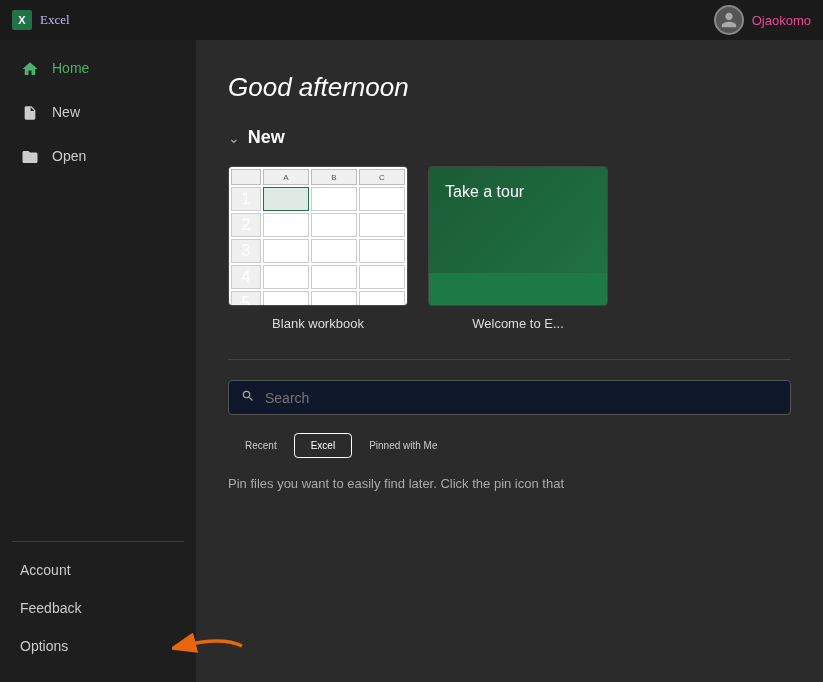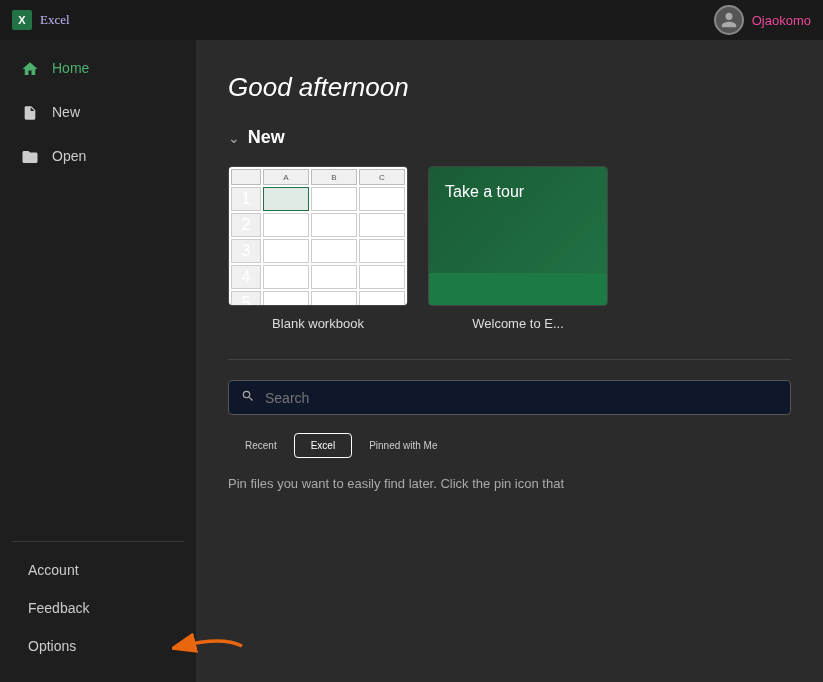--- a/index.html
+++ b/index.html
@@ -104,21 +104,20 @@
       width: 20px;
       text-align: center;
     }
     .sidebar-divider {
       border: none;
       border-top: 1px solid #3a3a3a;
       margin: 8px 12px;
     }
     .sidebar-bottom {
       padding-bottom: 16px;
-      padding-left: 8px;
     }
     .sidebar-bottom .sidebar-item {
       font-size: 14px;
       color: #ccc;
     }
     
     .options-row {
       position: relative;
       display: flex;
       align-items: flex-start;

